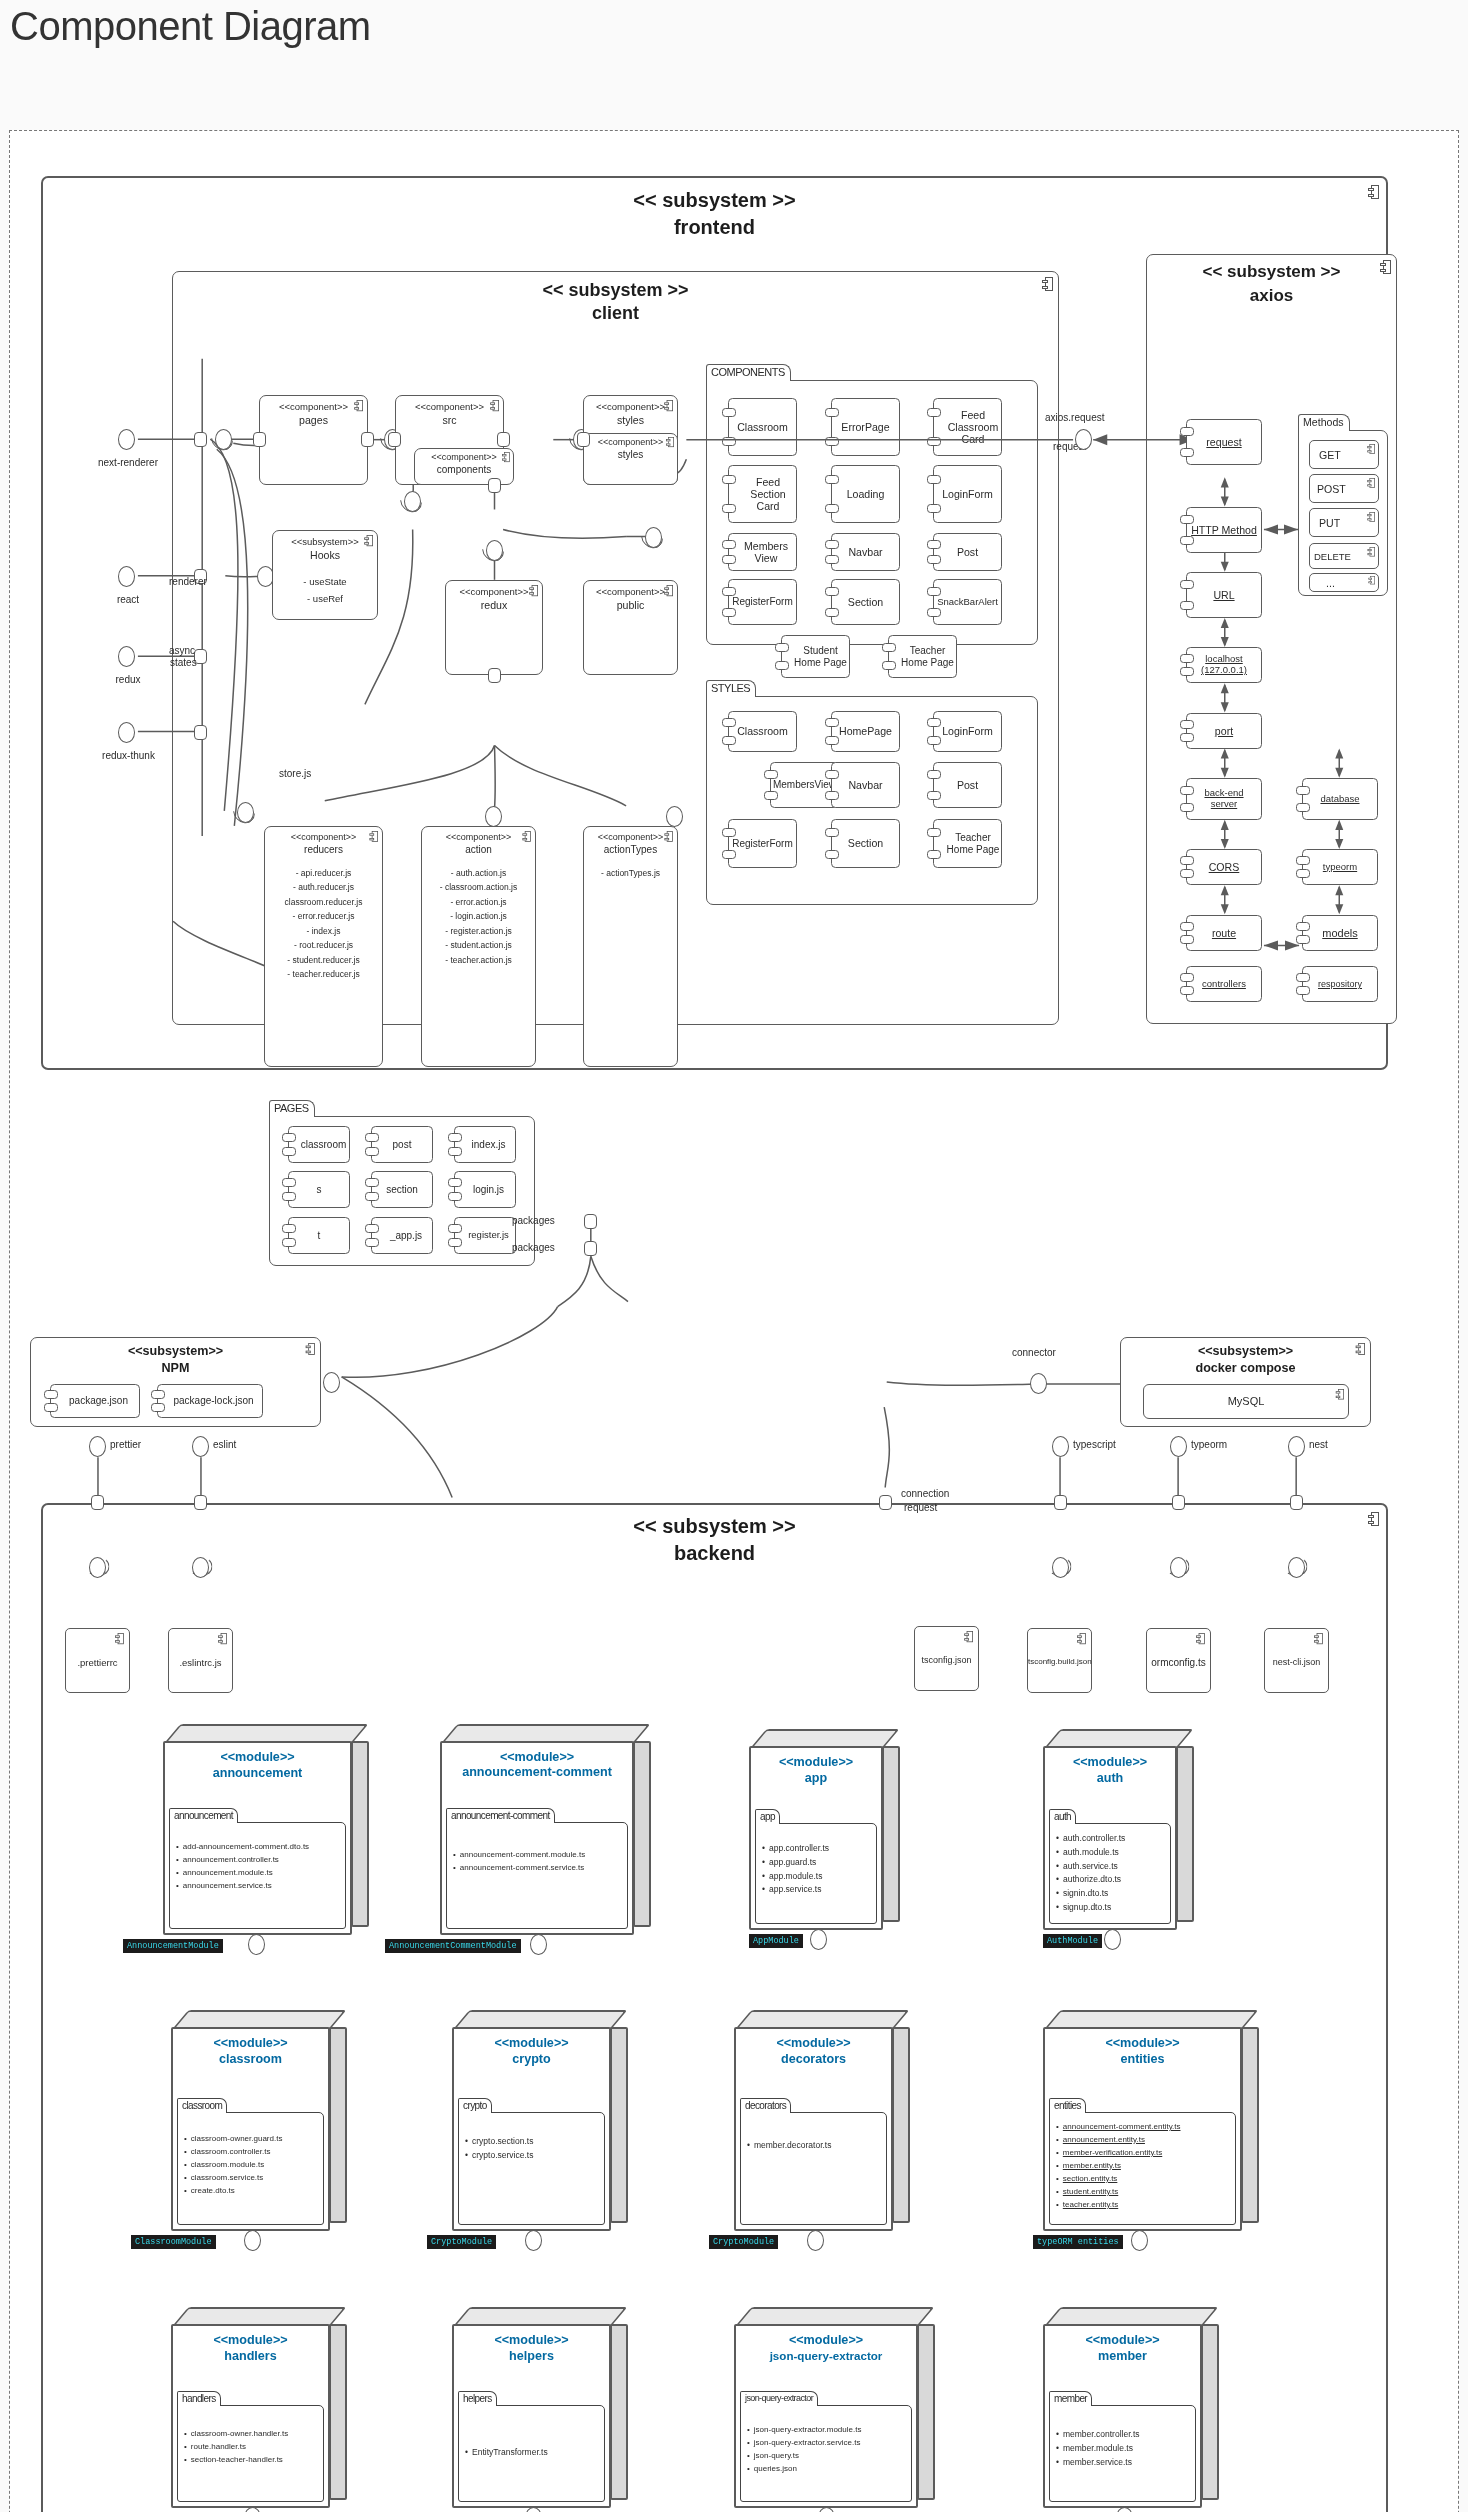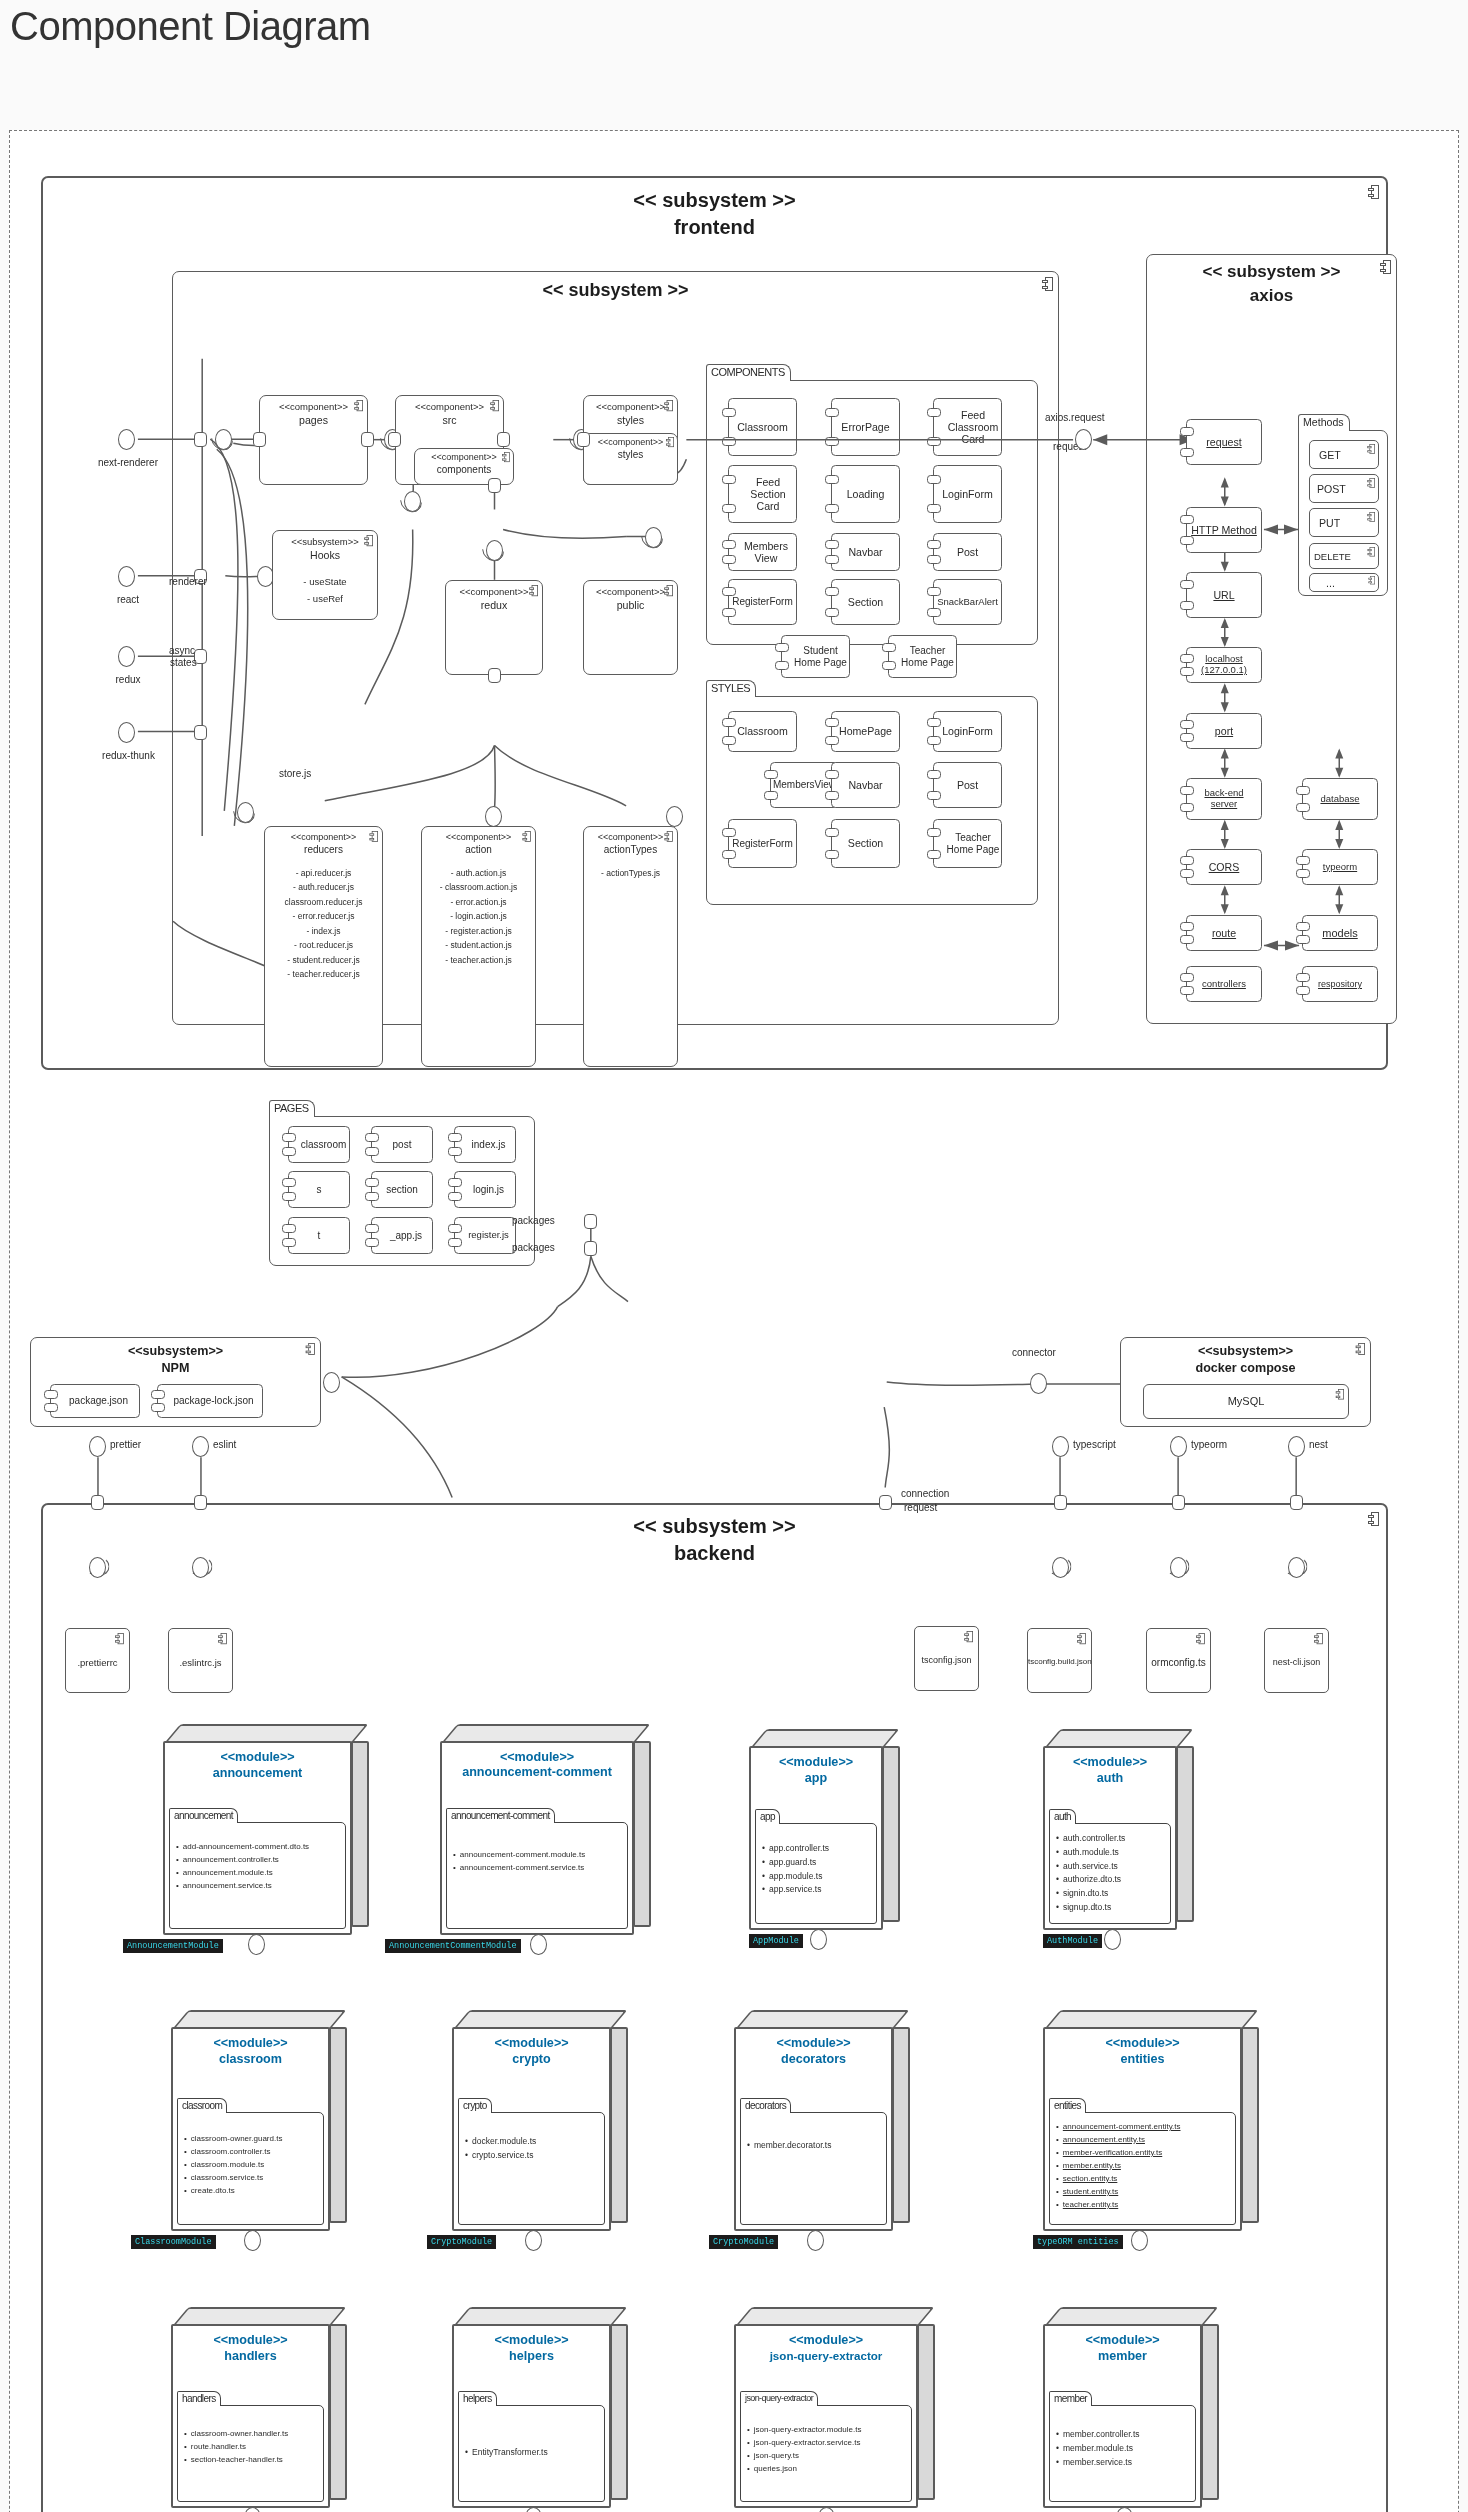--- a/index.html
+++ b/index.html
@@ -159,20 +159,21 @@
     <div class="sub-title" style="position:absolute;left:0;right:0;top:11px;font-size:20px;">&lt;&lt; subsystem &gt;&gt;</div>
     <div class="sub-title" style="position:absolute;left:0;right:0;top:38px;font-size:20px;">frontend</div>
 
     <div class="box thin" style="left:129px; top:93px; width:887px; height:754px;">
       <div class="cicon" style="right:5px; top:5px;">
         <i class="body"></i>
           <i class="t1"></i>
           <i class="t2"></i>
         </div>
       <div class="sub-title" style="position:absolute;left:0;right:0;top:8px;font-size:18px;">&lt;&lt; subsystem &gt;&gt;</div>
+      <div class="sub-title" style="position:absolute;left:0;right:0;top:31px;font-size:18px;">client</div>
     </div>
 
     <svg class="wires" width="1347" height="894" viewBox="0 0 2680 1780">
       <line x1="316" y1="360" x2="316" y2="1310"></line>
       <line x1="188" y1="520" x2="300" y2="520"></line>
       <line x1="188" y1="792" x2="300" y2="792"></line>
       <line x1="188" y1="952" x2="300" y2="952"></line>
       <line x1="188" y1="1102" x2="300" y2="1102"></line>
       <path d="M332,520 C400,560 400,800 360,1260"></path>
       <path d="M345,540 C420,600 420,900 380,1290"></path>
@@ -1109,21 +1110,21 @@
     <div class="lid" style="transform:skewX(-40deg);left:9px;right:9px;"></div>
     <div class="side" style="top:17px;bottom:0;height:196px;"></div>
     <div class="face">
       <div class="mtitle">&lt;&lt;module&gt;&gt;</div>
       <div class="mtitle" style="top:23px;">crypto</div>
       <div class="innerpkg" style="top:69px;bottom:4px;">
         <div class="tab">crypto</div>
         <div class="bodyb"></div>
       </div>
       <ul style="top:106px;font-size:8.5px;">
-        <li><span>docker.module.ts</span></li>
+        <li><span>crypto.section.ts</span></li>
         <li><span>crypto.service.ts</span></li>
       </ul>
     </div>
     <div class="lolli" style="left:73px; top:220px;"></div>
     <div class="tagbox" style="left:-25px; top:225px;">CryptoModule</div>
   </div>
 
   <div class="node" style="left:724px; top:1879px; width:176px; height:221px;">
     <div class="lid" style="transform:skewX(-40deg);left:9px;right:9px;"></div>
     <div class="side" style="top:17px;bottom:0;height:196px;"></div>

